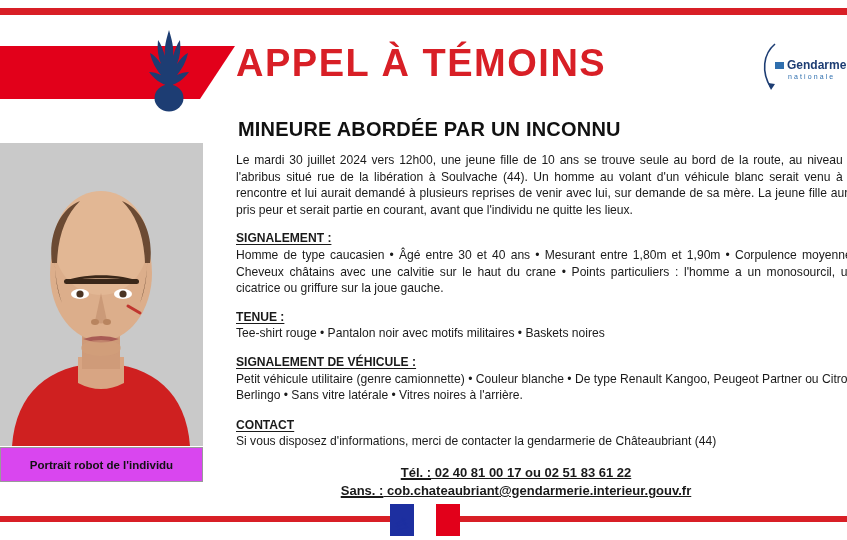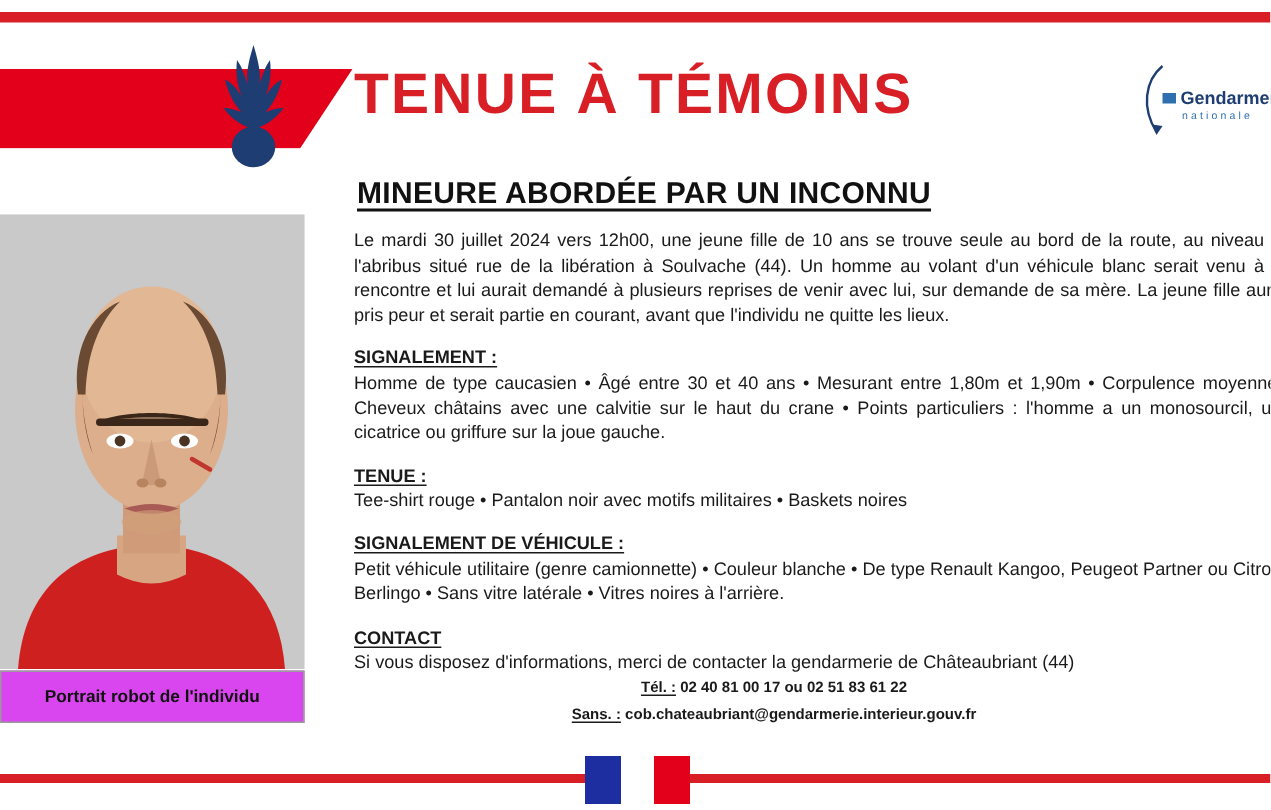--- a/index.html
+++ b/index.html
@@ -36,40 +36,40 @@
   
   .main-title {
     position:absolute; left:236px; top:44px;
     font-size:38px; font-weight:bold; letter-spacing:1.5px;
     color:#d81f26; line-height:1;
     font-family:"Liberation Sans", sans-serif;
   }
   .sub-title {
     position:absolute; left:238px; top:118px;
     font-size:20px; font-weight:bold; letter-spacing:.2px;
-    color:#111; text-decoration:underline; text-underline-offset:4px;
+    color:#111; text-underline-offset:4px;
   }
 
   
   .body-col {
     position:absolute; left:236px; top:152px; width:625px;
     font-size:12.1px; line-height:16.6px; color:#1a1a1a;
   }
   .para { text-align:justify; }
   .sec { margin-top:12px; }
   .sec-head {
     font-weight:bold; text-decoration:underline; text-underline-offset:2px;
     font-size:12.1px;
   }
   .sec-body { text-align:justify; }
 
   .contact-block { margin-top:13px; }
   .contact-lines {
-    text-align:center; font-weight:bold;
-    font-size:10px; line-height:18px; width:560px;
+    margin-top:14px; text-align:center; font-weight:bold;
+    font-size:13px; line-height:18px; width:560px;text-decoration:underline;
   }
   .u { text-decoration:underline; text-underline-offset:2px; }
 
   
   .portrait {
     position:absolute; left:0; top:143px; width:203px; height:303px;
     background:#c9c9c9; overflow:hidden;
   }
   .caption-box {
     position:absolute; left:0; top:447px; width:203px; height:35px;
@@ -115,21 +115,21 @@
   <div class="gend-logo">
     <svg viewBox="0 0 92 52" width="92" height="52">
       <path d="M14 2 C2 12 0 30 10 46" stroke="#1d3d73" stroke-width="1.6" fill="none"></path>
       <path d="M7 41 L10 48 L14 42 Z" fill="#1d3d73"></path>
       <rect x="14" y="20" width="9" height="7" fill="#2f6fae"></rect>
       <text x="26" y="27" font-family="Liberation Sans, sans-serif" font-size="12" font-weight="bold" fill="#1d3d73">Gendarmerie</text>
       <text x="27" y="37" font-family="Liberation Sans, sans-serif" font-size="7" letter-spacing="2.1" fill="#2f6fae">nationale</text>
     </svg>
   </div>
 
-  <div class="main-title">TENUE À TÉMOINS</div>
+  <div class="main-title">APPEL À TÉMOINS</div>
   <div class="sub-title">MINEURE ABORDÉE PAR UN INCONNU</div>
 
   <div class="portrait">
     <svg viewBox="0 0 203 303" width="203" height="303">
       <rect width="203" height="303" fill="#c9c9c9"></rect>
 
       <path d="M12 303 C16 250 48 222 101 220 C154 222 186 250 190 303 Z" fill="#cf2020"></path>
       <path d="M78 214 L78 240 Q101 252 124 240 L124 214 Z" fill="#d8a583"></path>
 
       <rect x="82" y="186" width="38" height="40" fill="#cf9b79"></rect>

